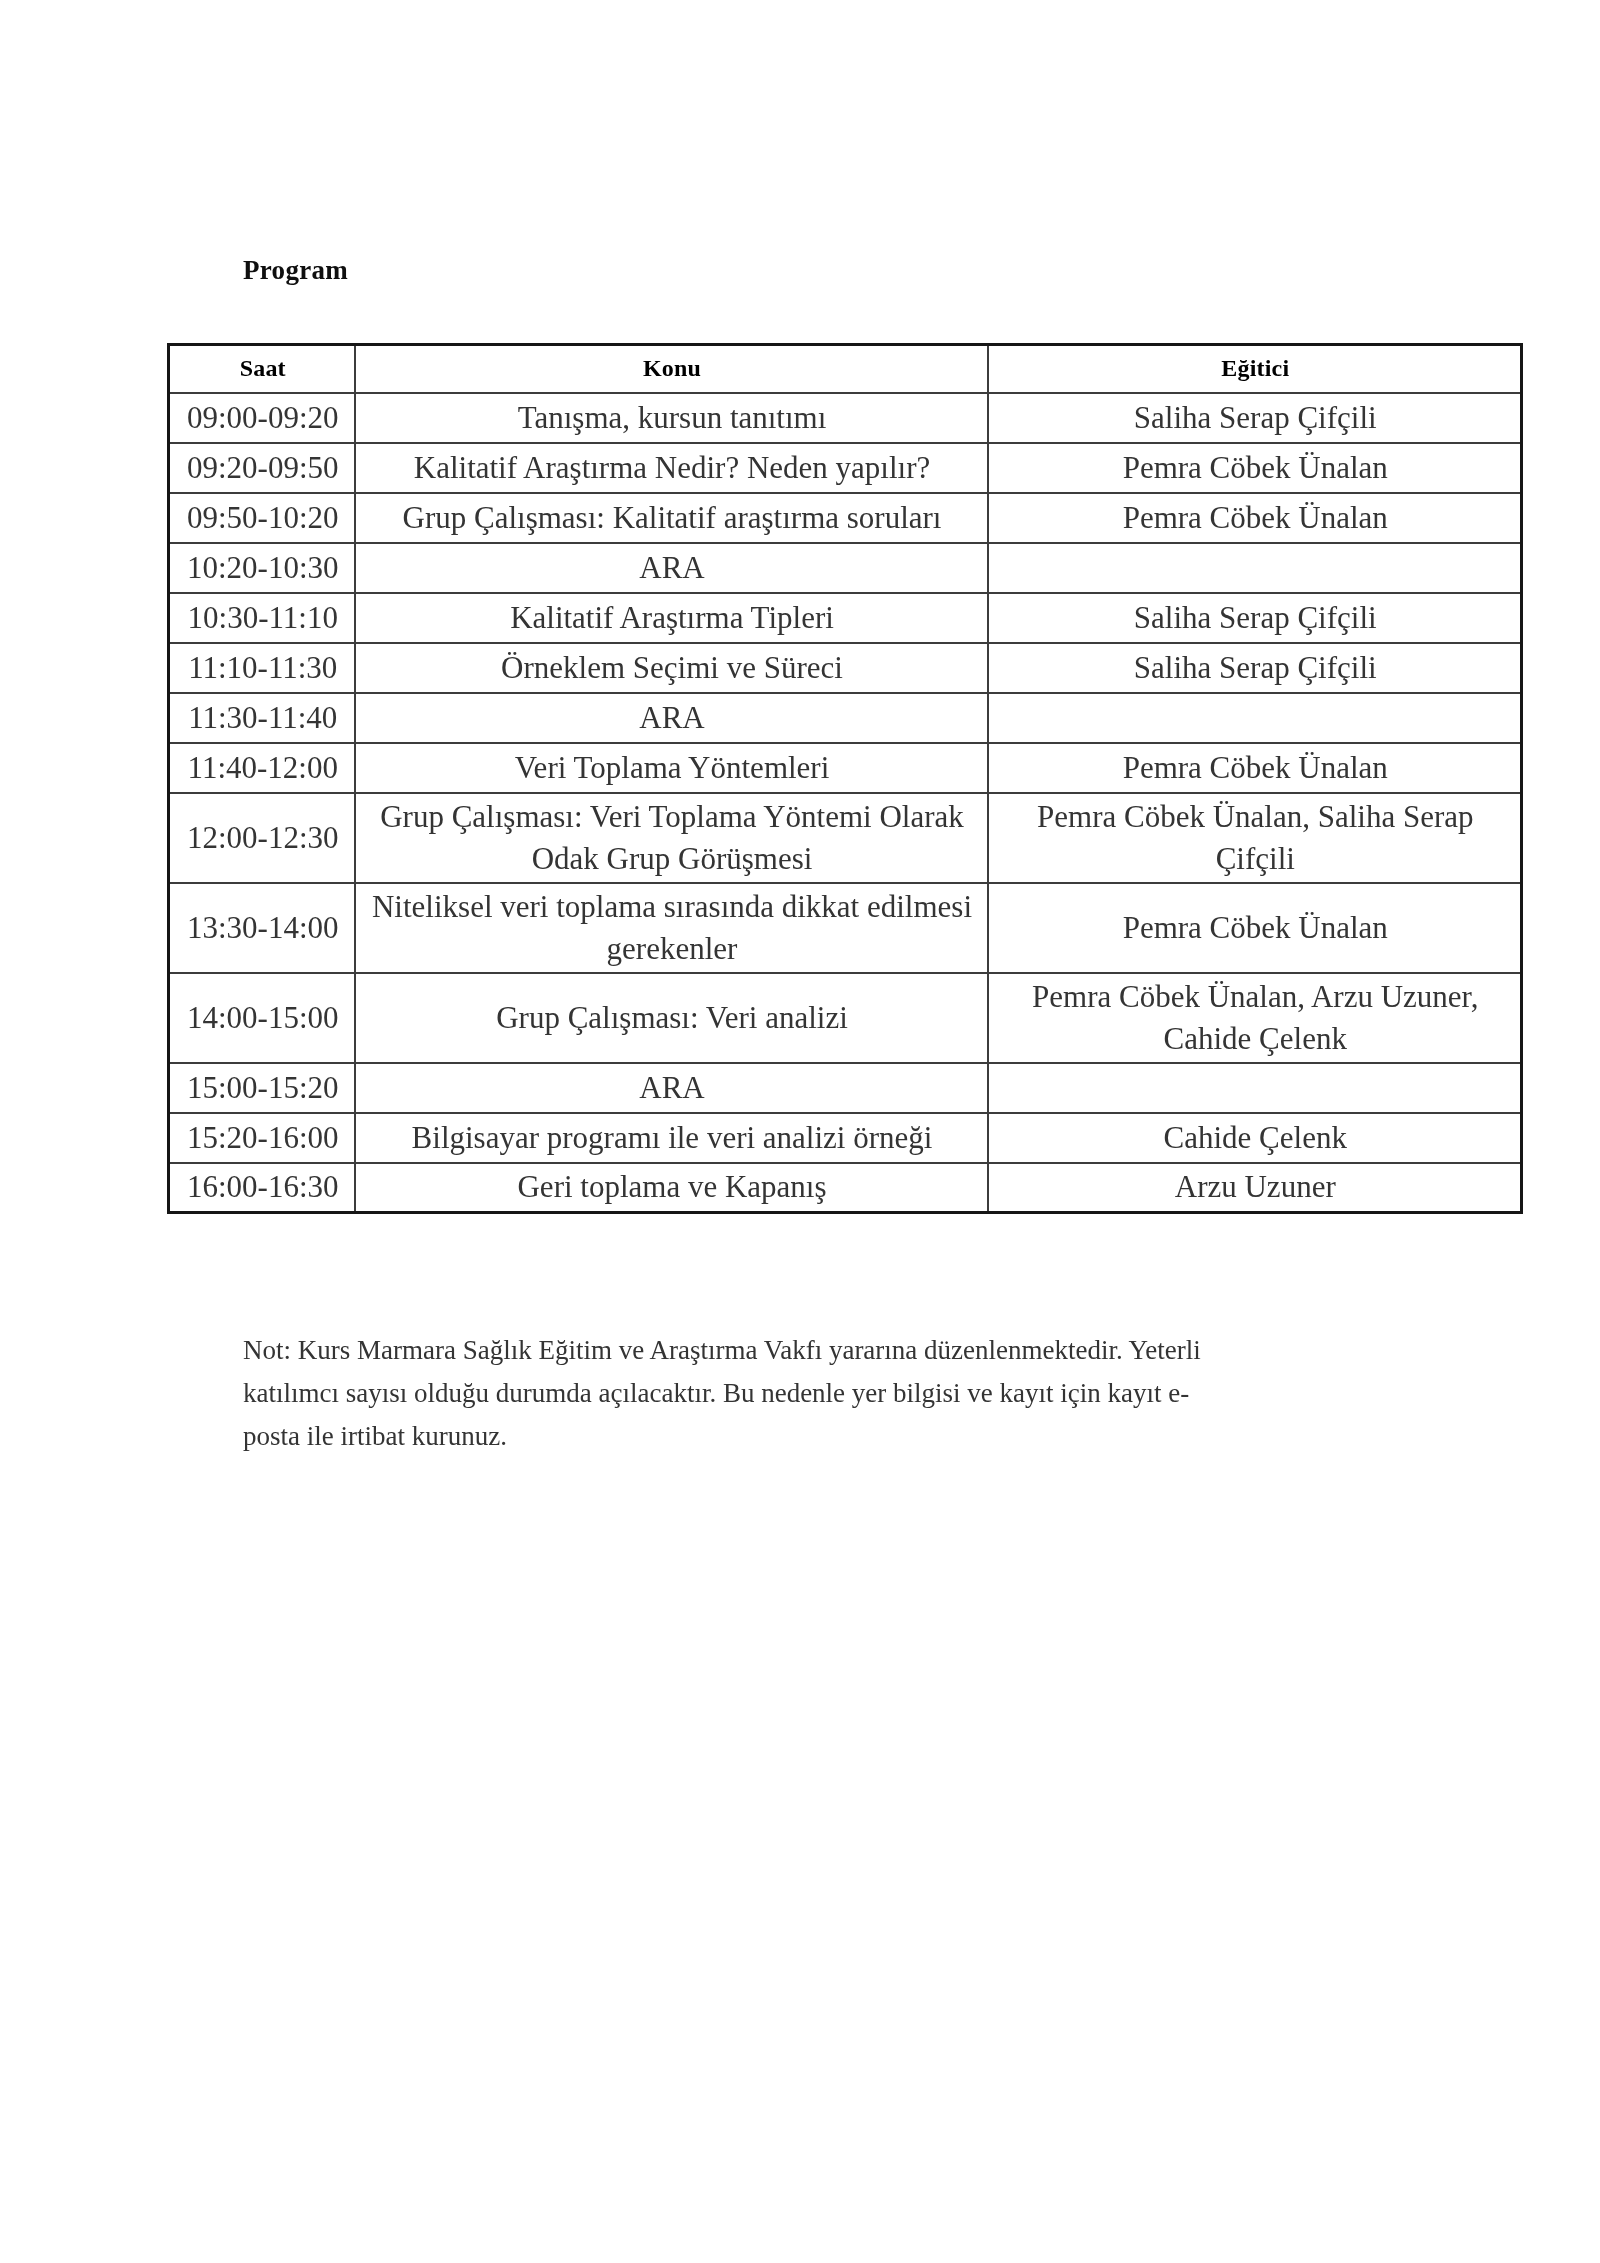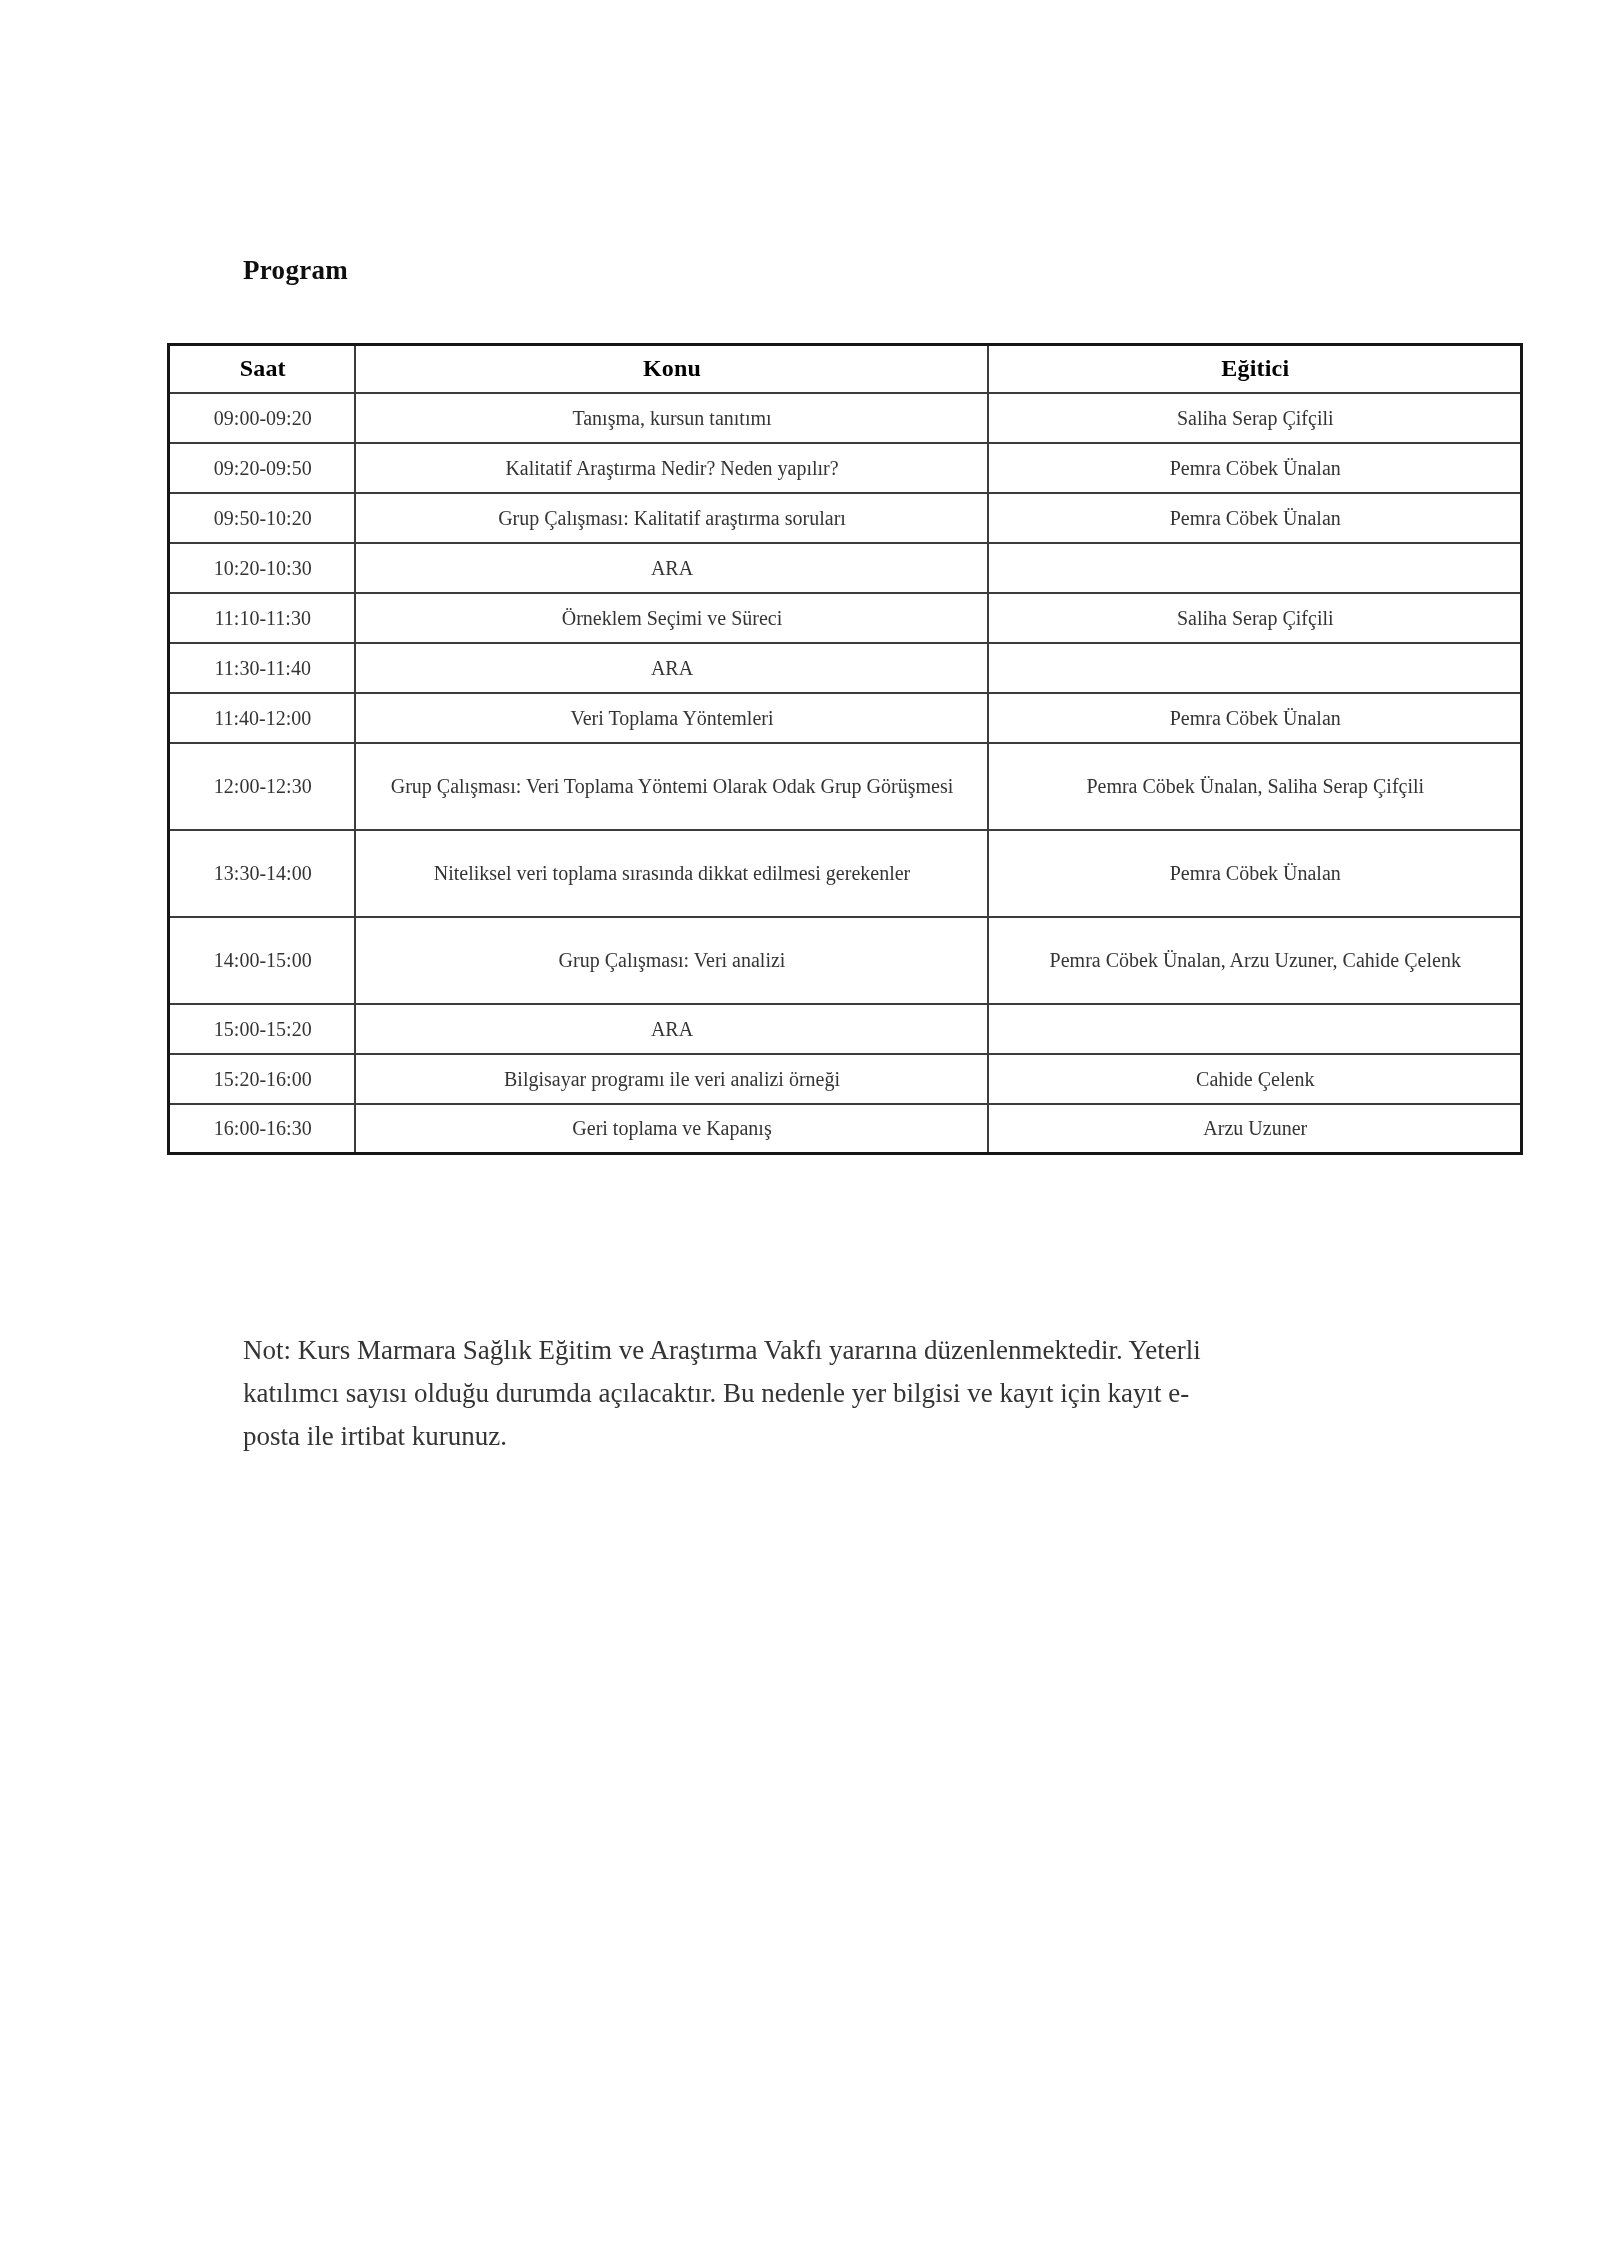--- a/index.html
+++ b/index.html
@@ -50,21 +50,21 @@
   thead tr { height: 48px; }
   thead th {
     font-size: 24px;
     font-weight: bold;
     color: #000000;
     letter-spacing: 0.2px;
   }
   tbody tr        { height: 50px; }
   tbody tr.tall   { height: 87px; }
   tbody td {
-    font-size: 20px;
+    font-size: 31px;
     line-height: 42px;
     color: #343434;
   }
   td.cell-saat { white-space: nowrap; padding-right: 6px; }
   td.cell-egitici { padding-right: 60px; }
 
   .note {
     position: absolute;
     left: 243px;
     top: 1329px;
@@ -109,20 +109,25 @@
         <td class="cell-saat">09:50-10:20</td>
         <td class="cell-konu">Grup Çalışması: Kalitatif araştırma soruları</td>
         <td class="cell-egitici">Pemra Cöbek Ünalan</td>
       </tr>
       <tr>
         <td class="cell-saat">10:20-10:30</td>
         <td class="cell-konu">ARA</td>
         <td class="cell-egitici"></td>
       </tr>
       <tr>
+        <td class="cell-saat">10:30-11:10</td>
+        <td class="cell-konu">Kalitatif Araştırma Tipleri</td>
+        <td class="cell-egitici">Saliha Serap Çifçili</td>
+      </tr>
+      <tr>
         <td class="cell-saat">11:10-11:30</td>
         <td class="cell-konu">Örneklem Seçimi ve Süreci</td>
         <td class="cell-egitici">Saliha Serap Çifçili</td>
       </tr>
       <tr>
         <td class="cell-saat">11:30-11:40</td>
         <td class="cell-konu">ARA</td>
         <td class="cell-egitici"></td>
       </tr>
       <tr>

